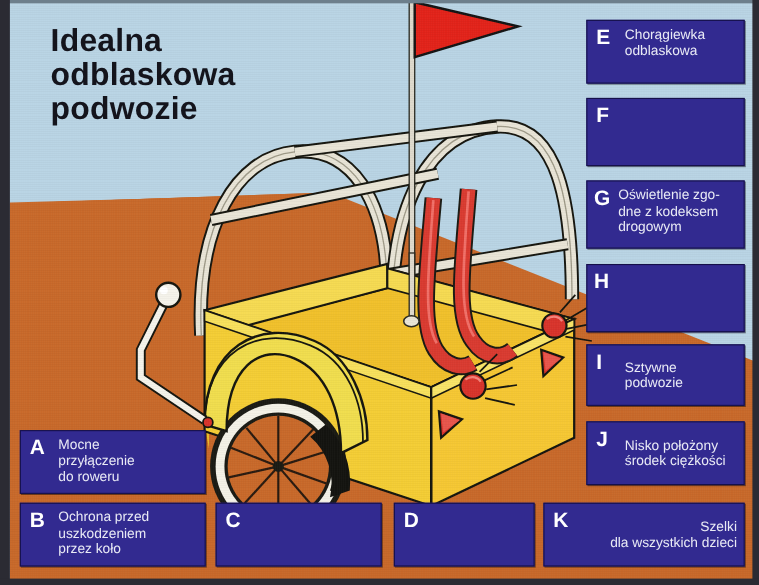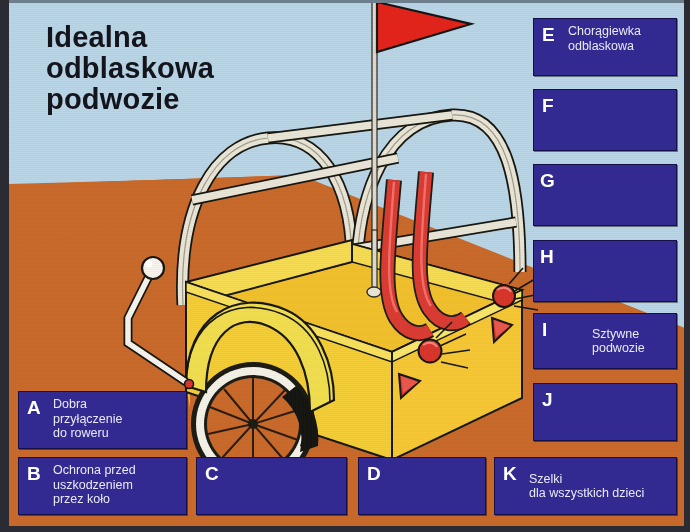--- a/index.html
+++ b/index.html
@@ -198,21 +198,21 @@
   <div class="grain"></div>
 
   <div class="title">
     <span>Idealna</span>
     <span>odblaskowa</span>
     <span>podwozie</span>
   </div>
 
   <div class="box" style="left:18px;top:391px;width:169px;height:58px;padding:5px 6px 5px 8px;">
     <div class="ltr">A</div>
-    <div class="txt">Dobra
+    <div class="txt">Mocne
 przyłączenie
 do roweru</div>
   </div>
 
   <div class="box" style="left:18px;top:457px;width:169px;height:58px;padding:5px 6px 5px 8px;">
     <div class="ltr">B</div>
     <div class="txt">Ochrona przed
 uszkodzeniem
 przez koło</div>
   </div>
@@ -230,39 +230,44 @@
     <div class="txt">Chorągiewka
 odblaskowa</div>
   </div>
 
   <div class="box" style="left:533px;top:89px;width:144px;height:62px;padding:5px 6px 5px 8px;">
     <div class="ltr">F</div>
   </div>
 
   <div class="box" style="left:533px;top:164px;width:144px;height:62px;padding:5px 6px 5px 6px;">
     <div class="ltr" style="width:22px;">G</div>
+    <div class="txt">Oświetlenie zgo-
+dne z kodeksem
+drogowym</div>
   </div>
 
   <div class="box" style="left:533px;top:240px;width:144px;height:62px;padding:5px 6px 5px 6px;">
     <div class="ltr" style="width:24px;">H</div>
   </div>
 
   <div class="box" style="left:533px;top:313px;width:144px;height:56px;padding:5px 6px 5px 8px;">
     <div class="ltr">I</div>
-    <div class="txt" style="align-self:center;margin-left:24px;">Sztywne
+    <div class="txt" style="align-self:center;">Sztywne
 podwozie</div>
   </div>
 
   <div class="box" style="left:533px;top:383px;width:144px;height:58px;padding:5px 6px 5px 8px;">
     <div class="ltr">J</div>
+    <div class="txt" style="align-self:center;">Nisko położony
+środek ciężkości</div>
   </div>
 
   <div class="box" style="left:494px;top:457px;width:183px;height:58px;padding:5px 6px 5px 8px;">
     <div class="ltr">K</div>
-    <div class="txt" style="align-self:center;">Szelki
+    <div class="txt" style="align-self:center;text-align:right;">Szelki
 dla wszystkich dzieci</div>
   </div>
 
   <div class="frame-top"></div>
   <div class="frame-left"></div>
   <div class="frame-right"></div>
   <div class="frame-bottom"></div>
 
 </div>
 

